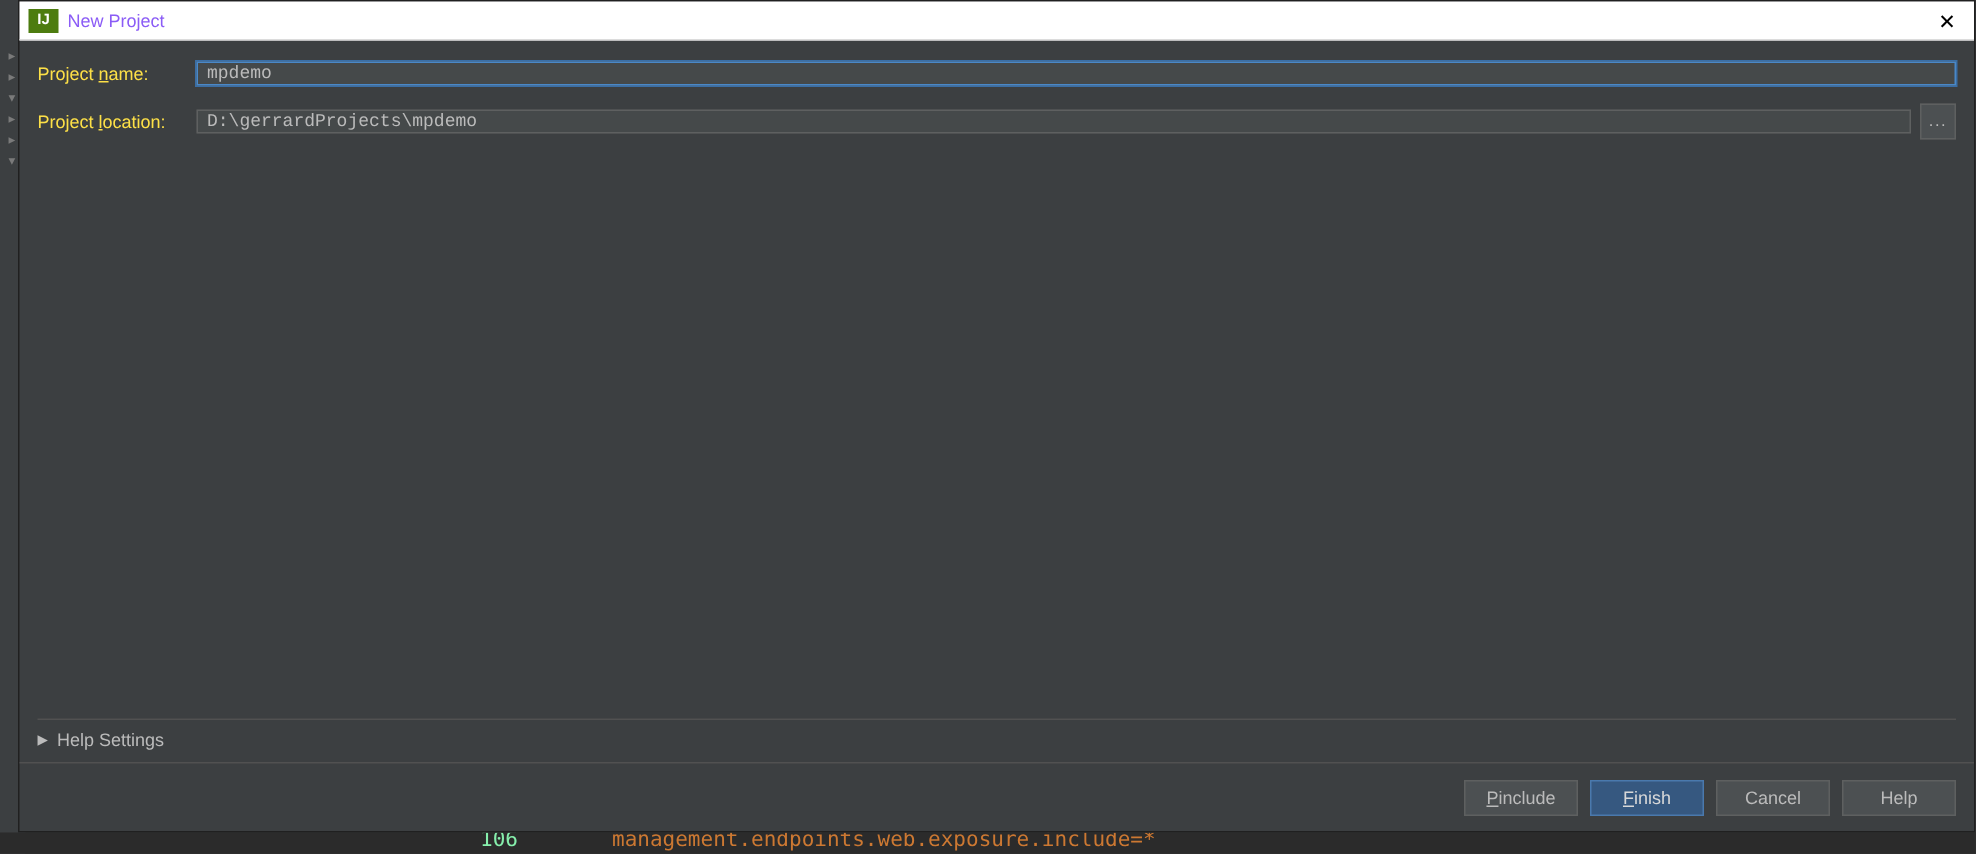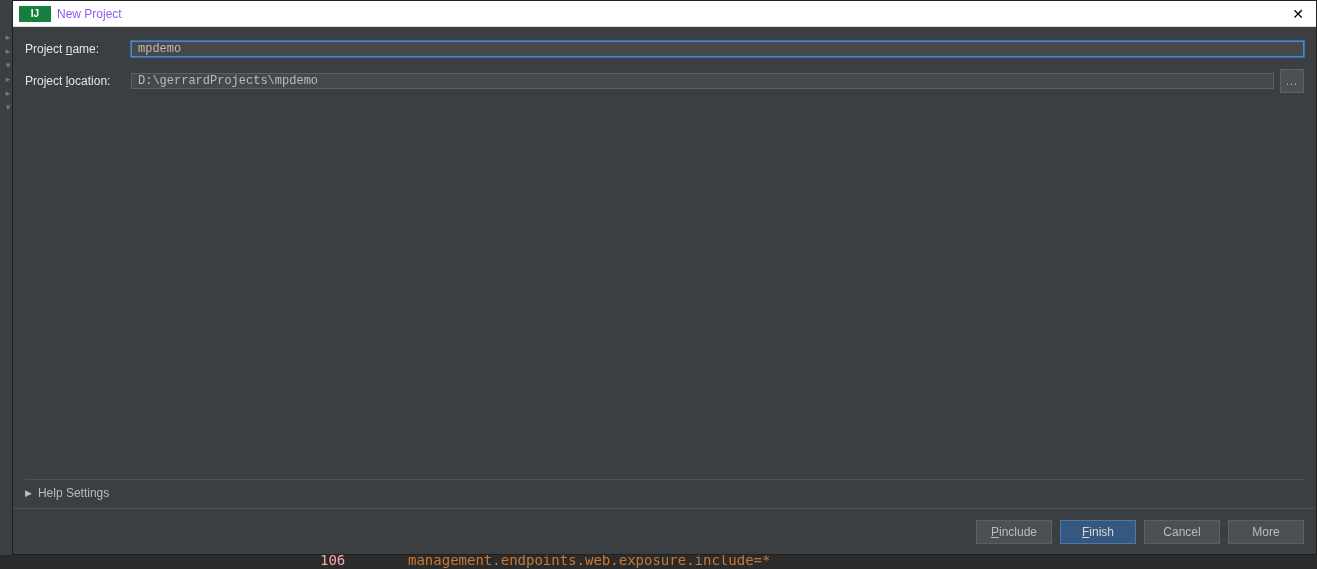--- a/index.html
+++ b/index.html
@@ -41,21 +41,21 @@
       height: 14px;
       background: #2b2b2b;
       color: #cc7832;
       font-family: "Consolas", monospace;
       font-size: 14px;
       padding-left: 310px;
       overflow: hidden;
       white-space: nowrap;
     }
     .backdrop-bottom .ln {
-      color: #fca5a5;
+      color: #86efac;
       position: absolute;
       left: 320px;
       top: -3px;
     }
     .backdrop-bottom .code {
       color: #cc7832;
       position: absolute;
       left: 408px;
       top: -3px;
     }
@@ -72,23 +72,23 @@
     }
     .titlebar {
       height: 26px;
       background: #ffffff;
       display: flex;
       align-items: center;
       padding: 0 6px;
       border-bottom: 1px solid #dcdcdc;
     }
     .titlebar .app-icon {
-      width: 32px;
+      width: 20px;
       height: 16px;
-      background: #15803d;
+      background: #4d7c0f;
       display: flex;
       align-items: center;
       justify-content: center;
       margin-right: 6px;
     }
     .titlebar .app-icon-inner {
       font-size: 10px;
       color: #fff;
       font-weight: bold;
       line-height: 1;
@@ -116,21 +116,21 @@
       flex-direction: column;
       color: #bbbbbb;
     }
     .form-row {
       display: flex;
       align-items: center;
       margin-bottom: 12px;
     }
     .form-label {
       width: 106px;
-      color: #e5e5e5;
+      color: #fde047;
       font-size: 12px;
     }
     .form-label .mnemonic {
       text-decoration: underline;
     }
     .text-input {
       flex: 1;
       height: 16px;
       background: #45494a;
       border: 1px solid #5e6060;
@@ -285,16 +285,16 @@
         <span>include</span>
     </button>
     <button class="btn primary">
       <span class="mnemonic">F</span>
         <span>inish</span>
     </button>
     <button class="btn">
       <span>Cancel</span>
     </button>
     <button class="btn">
-      <span>More</span>
+      <span>Help</span>
     </button>
   </div>
 </div>
 
 </body></html>

